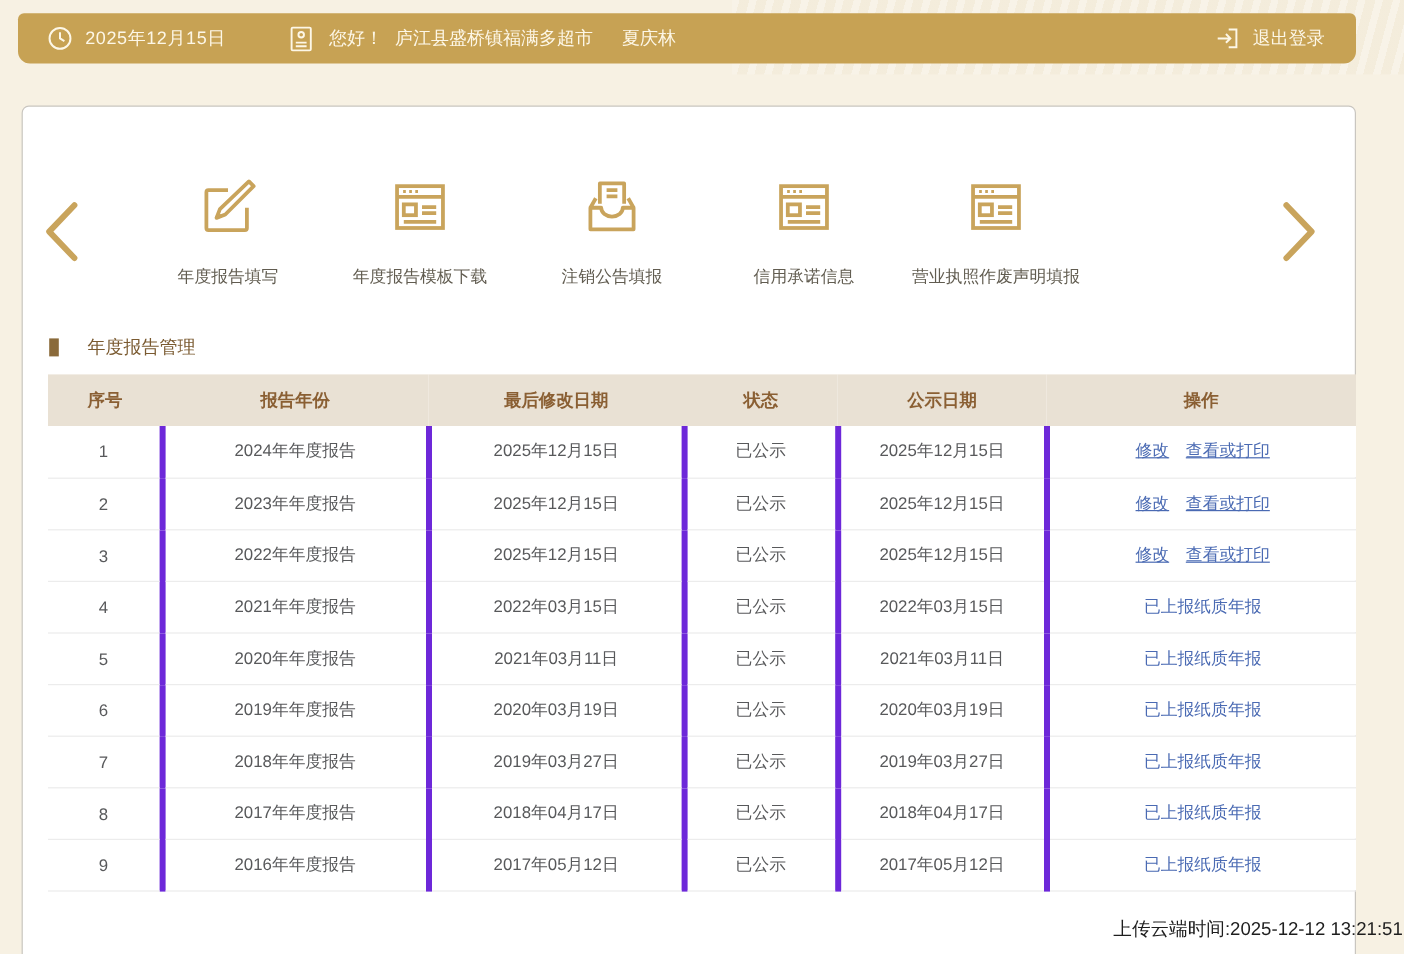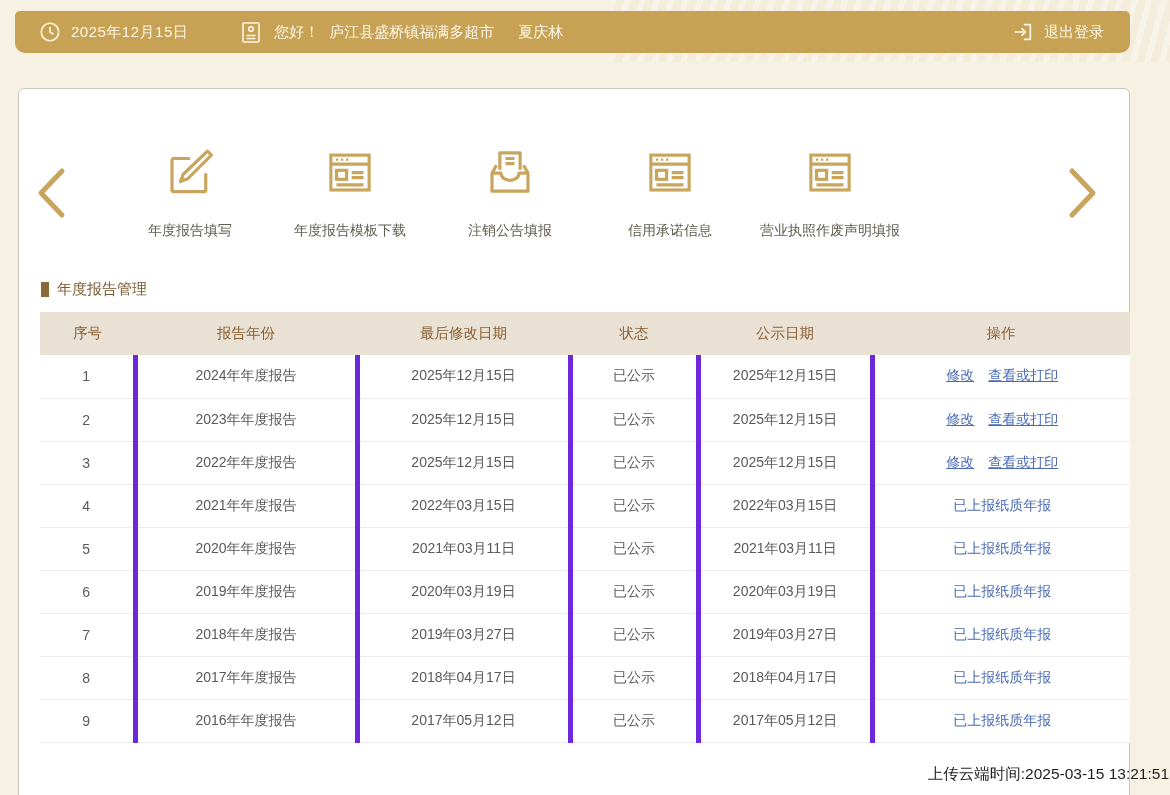--- a/index.html
+++ b/index.html
@@ -55,35 +55,35 @@
     width: 160px; display: flex; flex-direction: column; align-items: center;
     cursor: pointer;
   }
   .menu-item .m-icon { height: 56px; display: flex; align-items: center; }
   .menu-item .m-label {
     margin-top: 22px; font-size: 14px; color: #615c50; white-space: nowrap;
   }
 
   
   .section-title {
-    margin: 40px 0 13px 22px; display: flex; align-items: center;
+    margin: 40px 0 13px 22px; display: flex; align-items: center; gap: 16px;
   }
   .section-title .bullet {
     width: 8px; height: 15px; background: #8a6a3a; margin-right: 8px;
   }
   .section-title .txt { font-size: 15px; color: #7a5a30; }
 
   
   table.report {
     margin-left: 21px; width: 1090px;
     border-collapse: collapse; table-layout: fixed;
   }
   table.report th {
     height: 43px; background: #e9e1d4; color: #8a5f33;
-    font-size: 14.5px; font-weight: normal; 
+    font-size: 14.5px; font-weight: bold; 
   }
   table.report td {
     height: 43px; text-align: center; font-size: 14px; color: #58595b;
     background: #fff;
     border-bottom: 1px solid #ececec;
   }
   table.report td + td { border-left: 5px solid #6d28d9; }
   td.actions a.act {
     color: #4a6ab3; text-decoration: none; margin: 0 5px; cursor: pointer;
   }
@@ -345,13 +345,13 @@
           <td class="actions" data-kind="paper">
             <a class="act">已上报纸质年报</a>
             
           </td>
         </tr>
 
       </tbody>
   </table>
 </div>
 
-<div class="watermark">上传云端时间:2025-03-15 13:21:51</div>
+<div class="watermark">上传云端时间:2025-12-12 13:21:51</div>
 
 </body></html>

